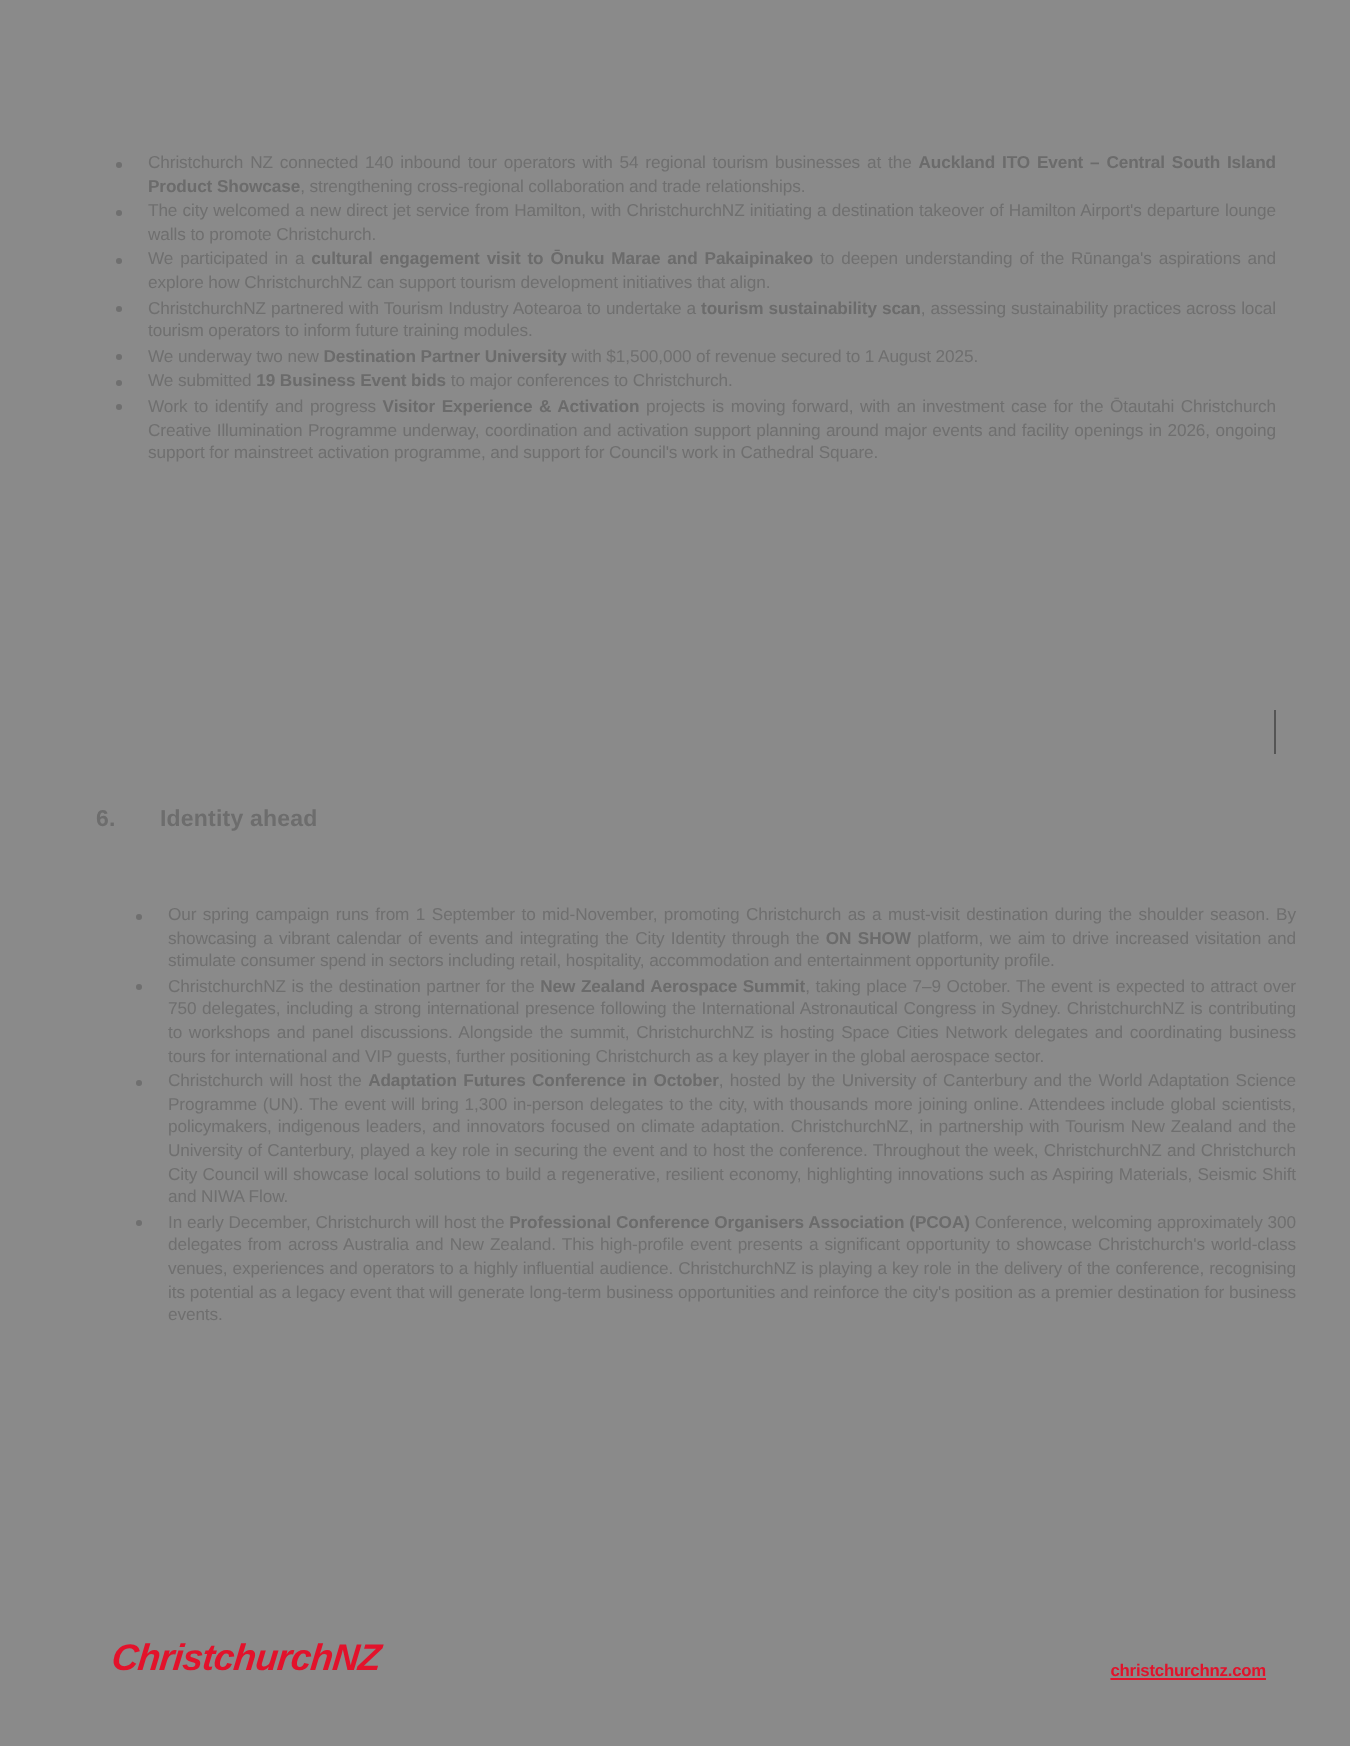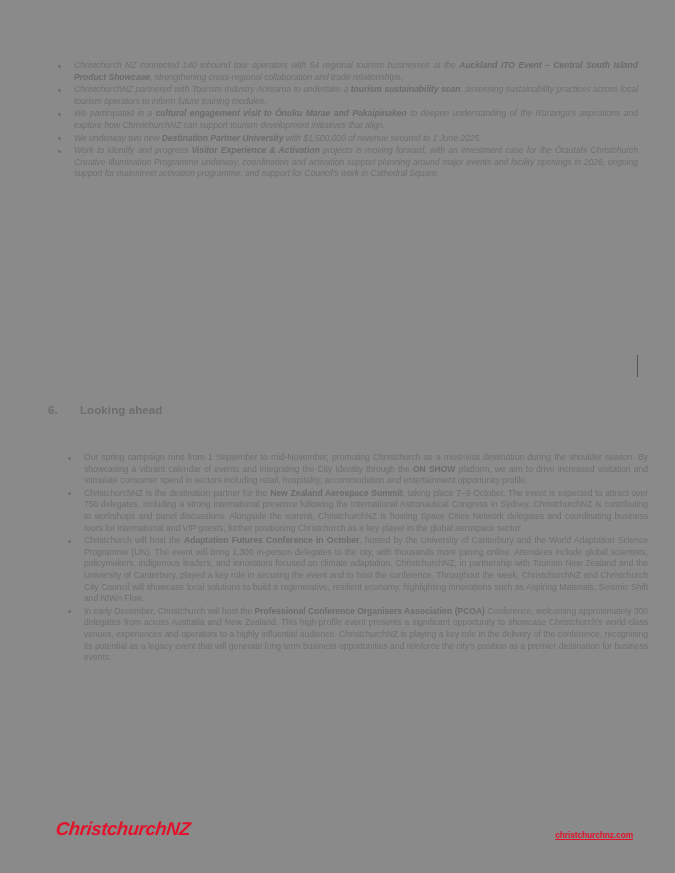--- a/index.html
+++ b/index.html
@@ -17,23 +17,22 @@
   .page {
     position: absolute;
     left: 0; top: 0;
     width: 675px;
     height: 873px;
     background: #8a8a8a;
   }
   .content {
     position: absolute;
     left: 48px;
-    top: 60px;
+    top: 76px;
     width: 590px;
-    font-style: italic;
   }
   ul.bullets {
     list-style: none;
     margin: 0;
     padding: 0;
   }
   ul.bullets > li {
     position: relative;
     padding-left: 26px;
     margin-bottom: 1px;
@@ -115,33 +114,35 @@
   }
 </style>
 </head>
 <body>
 
 <div class="page blurred">
 
   <div class="content">
     <ul class="bullets" id="top-list">
         <li><span>Christchurch NZ connected 140 inbound tour operators with 54 regional tourism businesses at the </span><span class="b">Auckland ITO Event – Central South Island Product Showcase</span><span>, strengthening cross-regional collaboration and trade relationships.</span></li>
+        <li><span>The city welcomed a new direct jet service from Hamilton, with ChristchurchNZ initiating a destination takeover of Hamilton Airport's departure lounge walls to promote Christchurch.</span></li>
+        <li><span>We participated in a </span><span class="b">cultural engagement visit to Ōnuku Marae and Pakaipinakeo</span><span> to deepen understanding of the Rūnanga's aspirations and explore how ChristchurchNZ can support tourism development initiatives that align.</span></li>
         <li><span>ChristchurchNZ partnered with Tourism Industry Aotearoa to undertake a </span><span class="b">tourism sustainability scan</span><span>, assessing sustainability practices across local tourism operators to inform future training modules.</span></li>
-        <li><span>We participated in a </span><span class="b">cultural engagement visit to Ōnuku Marae and Pakaipinakeo</span><span> to deepen understanding of the Rūnanga's aspirations and explore how ChristchurchNZ can support tourism development initiatives that align.</span></li>
-        <li><span>We underway two new </span><span class="b">Destination Partner University</span><span> with $1,500,000 of revenue secured to 1 June 2025.</span></li>
+        <li><span>We underway two new </span><span class="b">Destination Partner University</span><span> with $1,500,000 of revenue secured to 1 August 2025.</span></li>
+        <li><span>We submitted </span><span class="b">19 Business Event bids</span><span> to major conferences to Christchurch.</span></li>
         <li><span>Work to identify and progress </span><span class="b">Visitor Experience &amp; Activation</span><span> projects is moving forward, with an investment case for the Ōtautahi Christchurch Creative Illumination Programme underway, coordination and activation support planning around major events and facility openings in 2026, ongoing support for mainstreet activation programme, and support for Council's work in Cathedral Square.</span></li>
       </ul>
   </div>
 
   <div class="caret"></div>
 
   <div class="sec-wrap">
     <div class="section-head">
       <span class="num">6.</span>
-      <span class="title">Looking ahead</span>
+      <span class="title">Identity ahead</span>
     </div>
   </div>
 
   <div class="list2">
     <ul class="bullets" id="lower-list">
         <li><span>Our spring campaign runs from 1 September to mid-November, promoting Christchurch as a must-visit destination during the shoulder season. By showcasing a vibrant calendar of events and integrating the City Identity through the </span><span class="b">ON SHOW</span><span> platform, we aim to drive increased visitation and stimulate consumer spend in sectors including retail, hospitality, accommodation and entertainment opportunity profile.</span></li>
         <li><span>ChristchurchNZ is the destination partner for the </span><span class="b">New Zealand Aerospace Summit</span><span>, taking place 7–9 October. The event is expected to attract over 750 delegates, including a strong international presence following the International Astronautical Congress in Sydney. ChristchurchNZ is contributing to workshops and panel discussions. Alongside the summit, ChristchurchNZ is hosting Space Cities Network delegates and coordinating business tours for international and VIP guests, further positioning Christchurch as a key player in the global aerospace sector.</span></li>
         <li><span>Christchurch will host the </span><span class="b">Adaptation Futures Conference in October</span><span>, hosted by the University of Canterbury and the World Adaptation Science Programme (UN). The event will bring 1,300 in-person delegates to the city, with thousands more joining online. Attendees include global scientists, policymakers, indigenous leaders, and innovators focused on climate adaptation. ChristchurchNZ, in partnership with Tourism New Zealand and the University of Canterbury, played a key role in securing the event and to host the conference. Throughout the week, ChristchurchNZ and Christchurch City Council will showcase local solutions to build a regenerative, resilient economy, highlighting innovations such as Aspiring Materials, Seismic Shift and NIWA Flow.</span></li>
         <li><span>In early December, Christchurch will host the </span><span class="b">Professional Conference Organisers Association (PCOA)</span><span> Conference, welcoming approximately 300 delegates from across Australia and New Zealand. This high-profile event presents a significant opportunity to showcase Christchurch's world-class venues, experiences and operators to a highly influential audience. ChristchurchNZ is playing a key role in the delivery of the conference, recognising its potential as a legacy event that will generate long-term business opportunities and reinforce the city's position as a premier destination for business events.</span></li>
       </ul>

